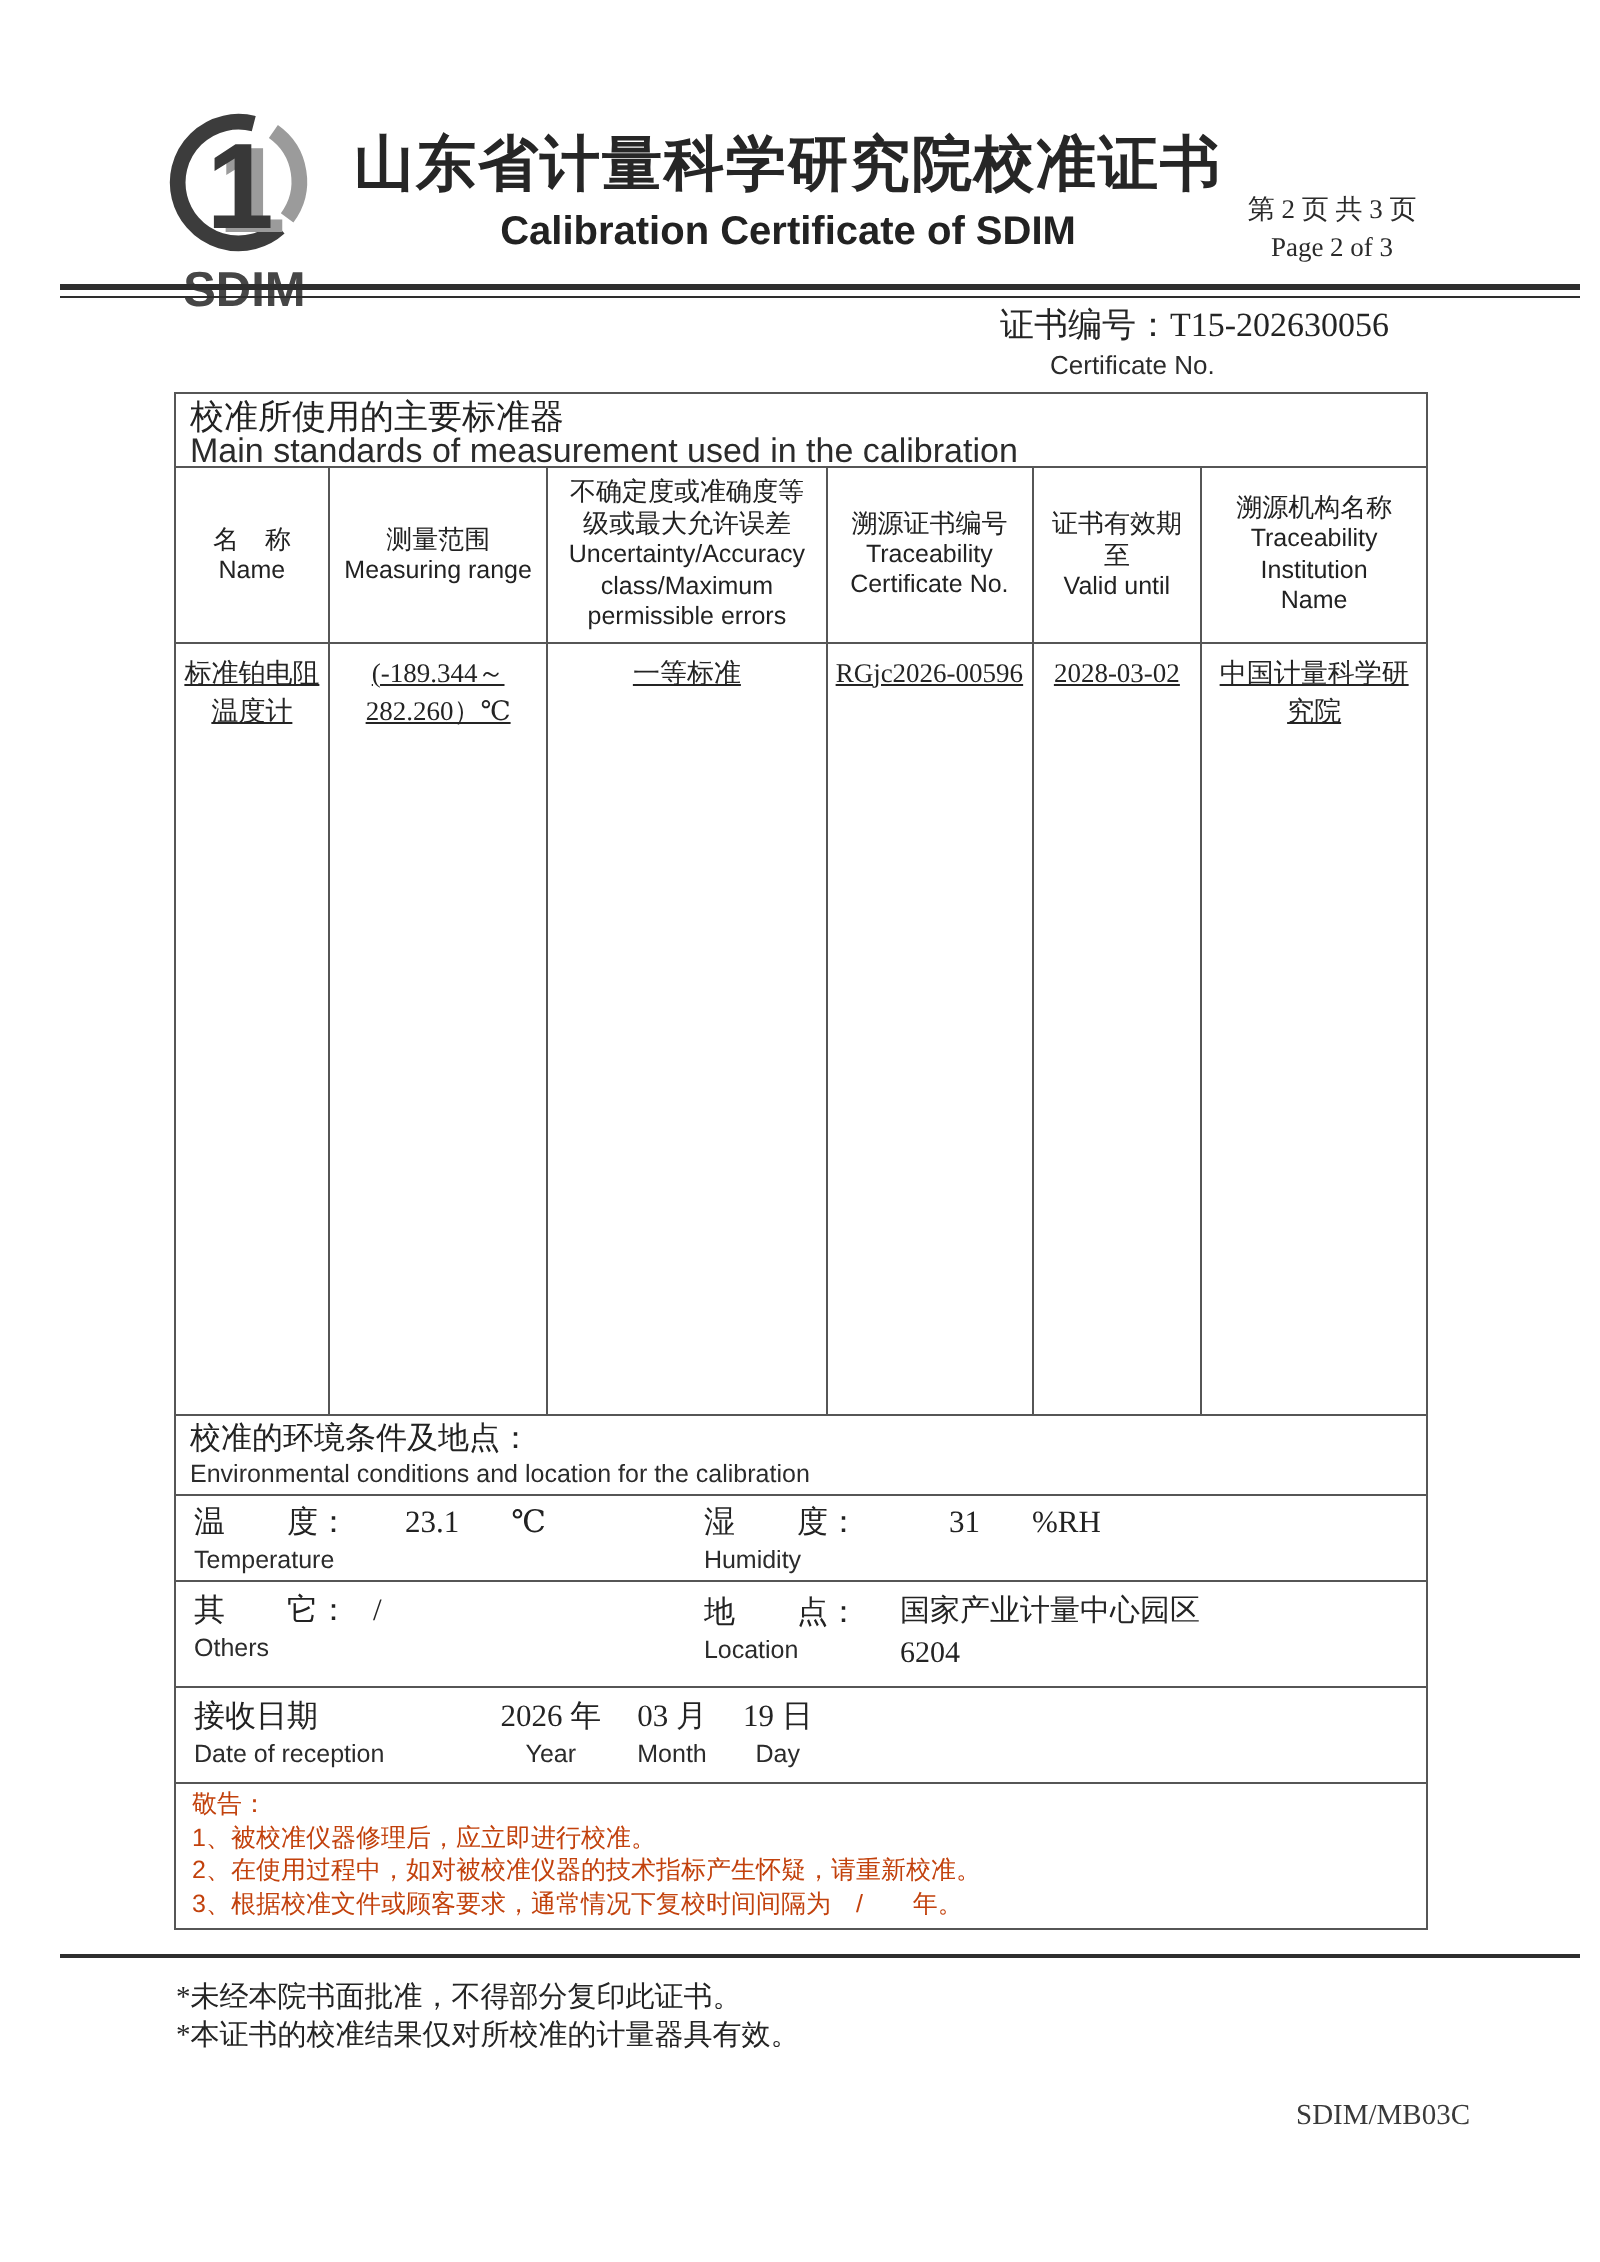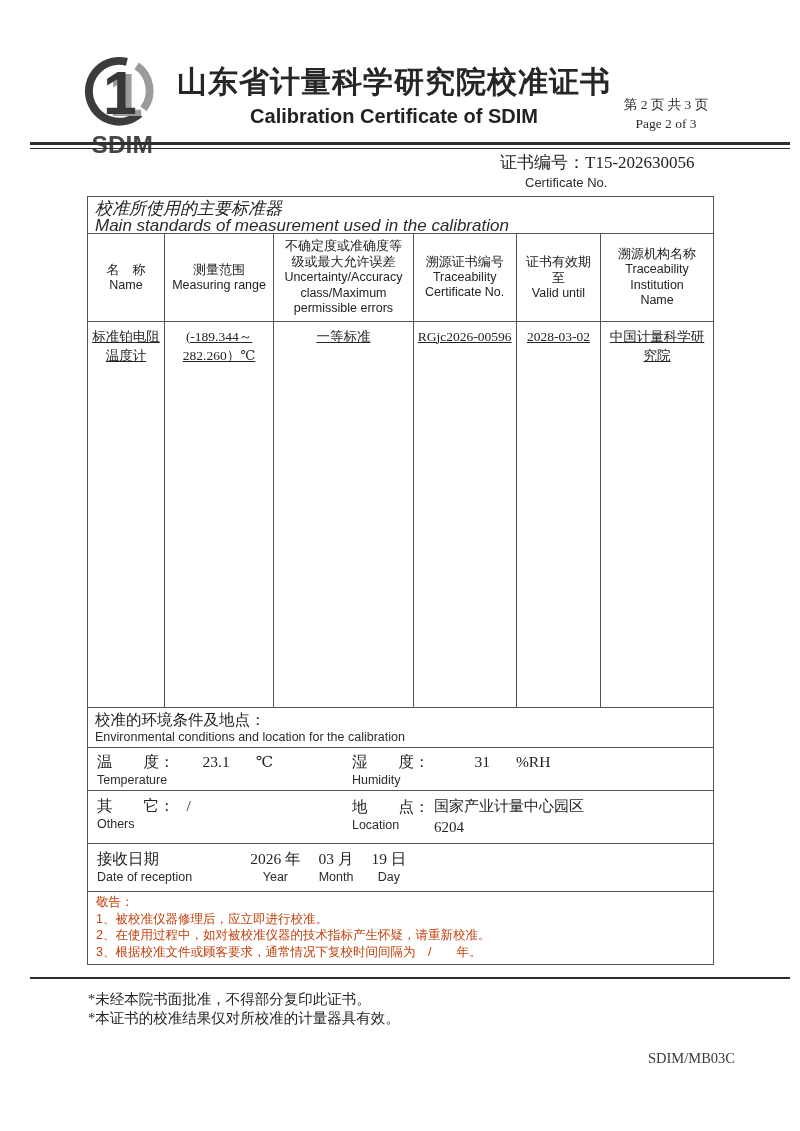--- a/index.html
+++ b/index.html
@@ -35,21 +35,21 @@
   .cert-no .l1 { font-family:"Liberation Serif","DejaVu Serif",serif; font-size:17px; color:#242424; }
   .cert-no .l2 { font-size:13px; color:#2b2b2b; margin-left:25px; margin-top:1px; }
 
   
   .main-box {
     position:absolute; left:87px; top:196px; width:627px; height:769px;
     border:1.5px solid #565656; display:flex; flex-direction:column; background:#fff;
   }
   .row-b { border-bottom:1px solid #565656; }
 
-  .sec-title { padding:2px 7px 3px; height:37px;font-style:italic; }
+  .sec-title { padding:2px 7px 3px; height:37px; }
   .sec-title .zh { font-size:17px; color:#222; line-height:20px; }
   .sec-title .en { font-size:17px; color:#2b2b2b; line-height:14px; }
 
   .grid6 { display:grid; grid-template-columns:12.3% 17.5% 22.3% 16.5% 13.5% 17.9%; }
   .hcell {
     border-right:1px solid #565656; min-height:86px;
     display:flex; flex-direction:column; justify-content:center; align-items:center;
     text-align:center; padding:4px 2px; font-size:13px; line-height:16px; color:#222;
   }
   .hcell:last-child, .dcell:last-child { border-right:none; }
@@ -67,21 +67,21 @@
   .cond-row { display:flex; padding:4px 9px 2px; height:45px; }
   .cond-left  { flex:0 0 42%; }
   .cond-right { flex:1; }
   .cond-line1 { font-size:15.5px; line-height:20px; color:#222; }
   .cond-line1 .val  { font-family:"Liberation Serif","DejaVu Serif",serif; }
   .cond-line2 { font-size:12.5px; color:#2b2b2b; line-height:15px; margin-top:1px; }
   .sp28 { margin-left:28px; } .sp26 { margin-left:26px; }
   .sp45 { margin-left:45px; } .sp12 { margin-left:12px; }
 
   .oth-row { display:flex; padding:5px 9px 2px; height:54px; }
-  .loc-grid { display:grid; grid-template-columns:82px auto; }
+  .loc-grid { display:grid; grid-template-columns:82px auto; column-gap:16px; }
   .loc-grid .zh  { font-size:15.5px; color:#222; line-height:21px; }
   .loc-grid .val { font-family:"Liberation Serif","DejaVu Serif",serif; font-size:15px; line-height:21px; color:#242424; }
   .loc-grid .en  { font-size:12.5px; color:#2b2b2b; line-height:17px; }
 
   .recep-row { display:flex; padding:5px 9px 2px; height:49px; }
   .recep-label .zh { font-size:15.5px; color:#222; line-height:20px; }
   .recep-label .en { font-size:12.5px; color:#2b2b2b; line-height:15px; margin-top:1px; }
   .date-group { text-align:center; margin-left:18px; }
   .date-group .top { font-family:"Liberation Serif","DejaVu Serif",serif; font-size:15.5px; line-height:20px; color:#242424; }
   .date-group .bot { font-size:12.5px; color:#2b2b2b; line-height:15px; margin-top:1px; }

